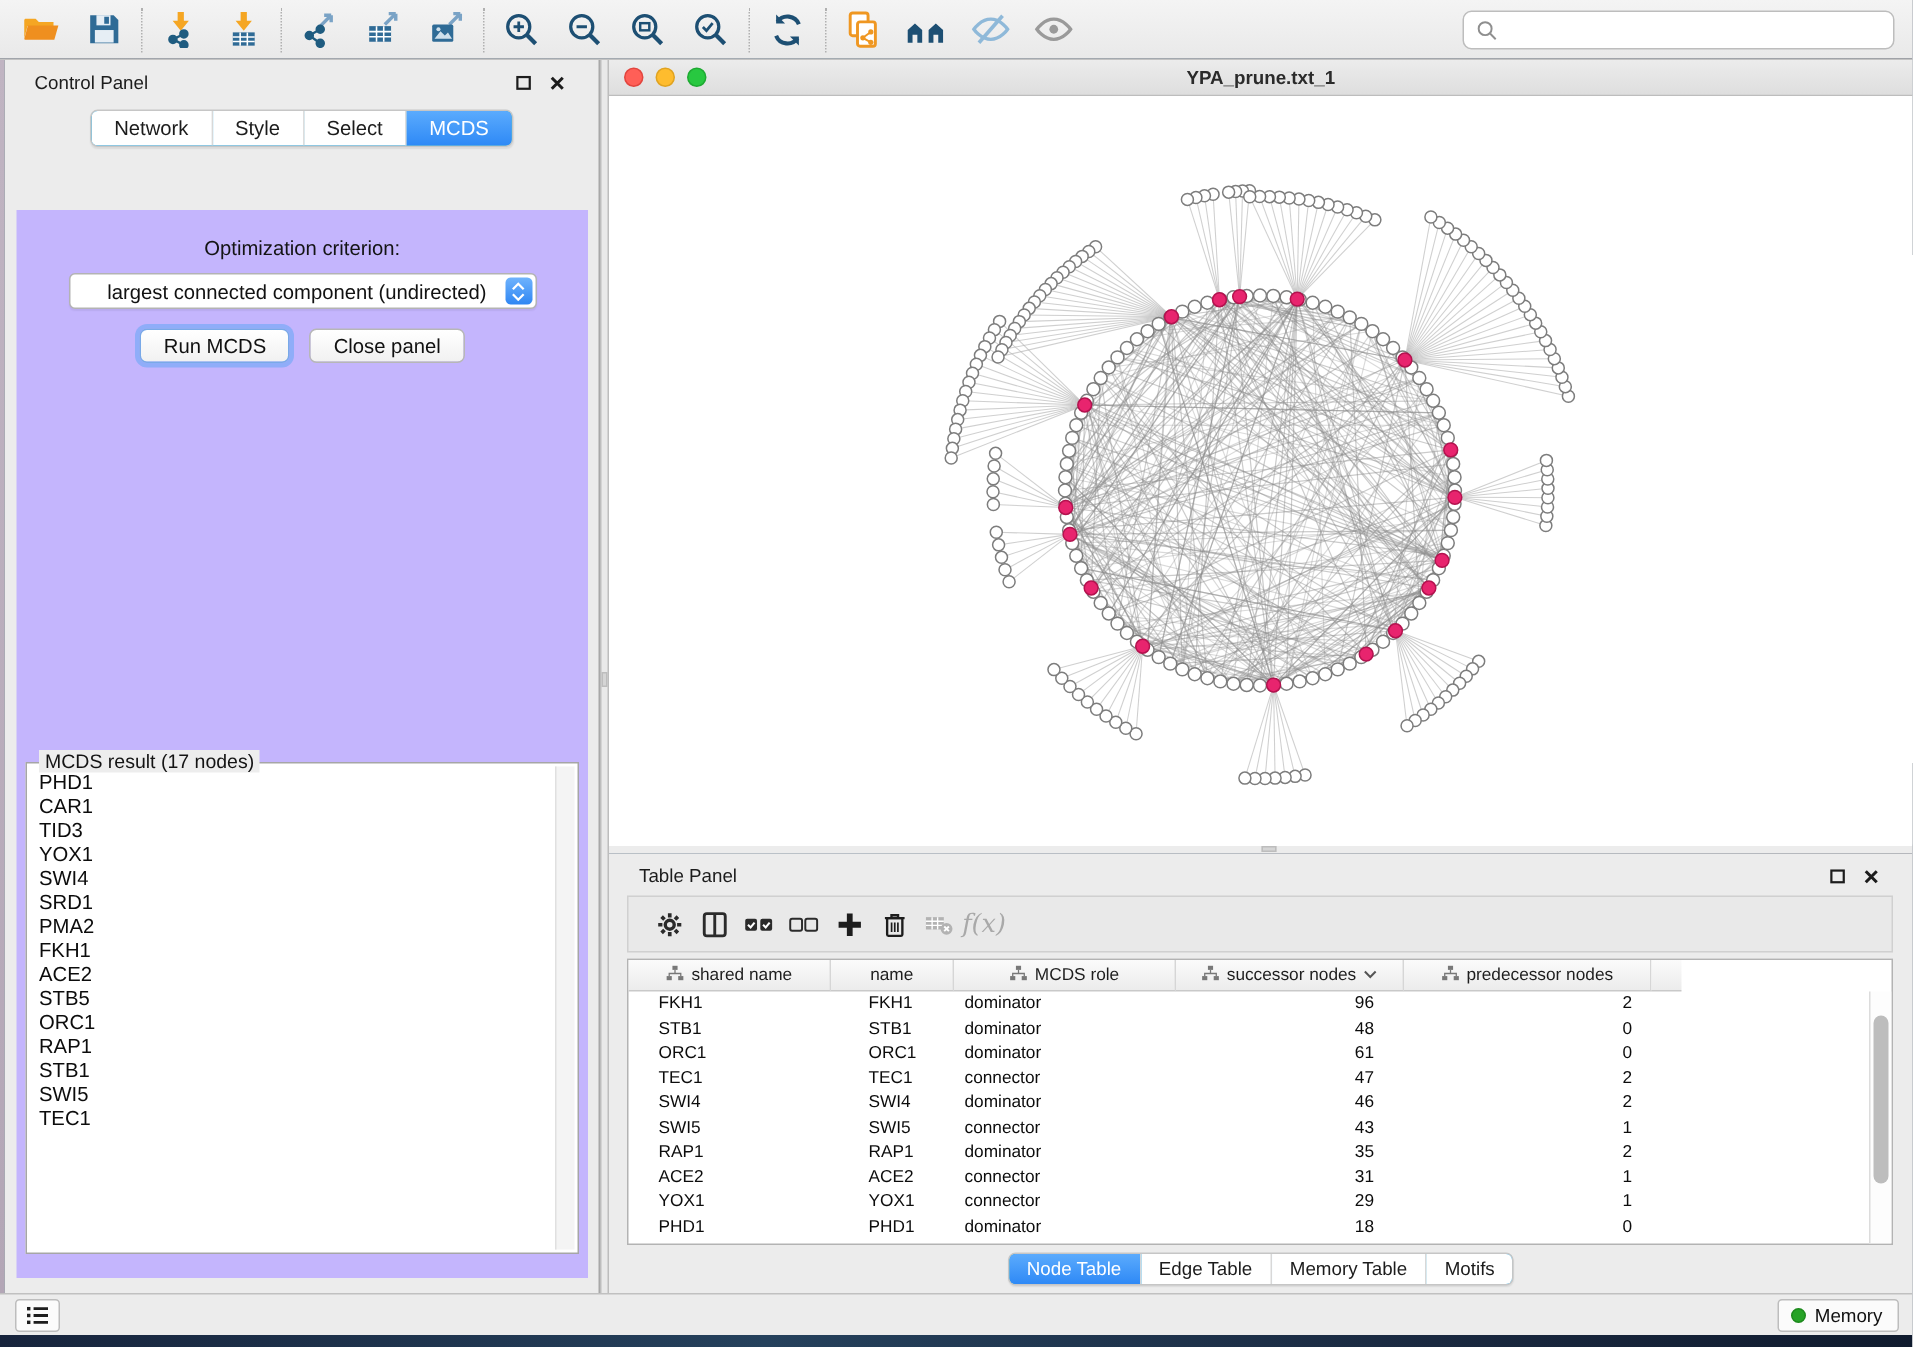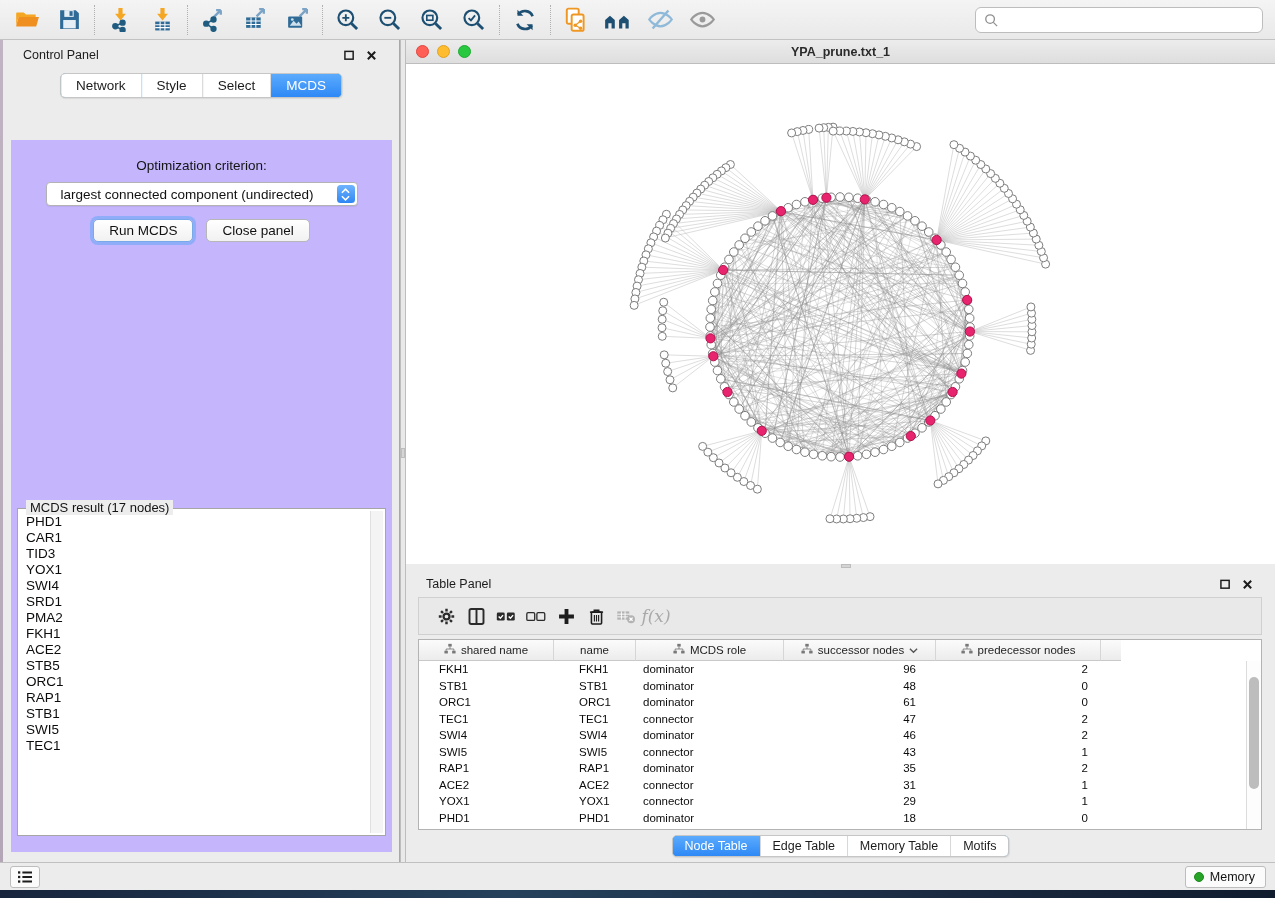--- a/index.html
+++ b/index.html
@@ -24,21 +24,21 @@
   .wicon { width:16px; height:16px; display:flex; align-items:center; justify-content:center; margin-left:6px; }
 
   .segbar { position:absolute; left:50%; transform:translateX(-50%); display:inline-flex; background:#0ea5e9; border:1px solid #c6c6c6; border-radius:5px; overflow:hidden; box-shadow:0 1px 1px rgba(0,0,0,.08); }
   .cp-tabs { top:33px; }
   .seg { padding:4px 15px; font-size:13.5px; color:#1c1c1c; border-right:1px solid #d8d8d8; background:#fff; cursor:default; }
   .seg:last-child { border-right:none; }
   .seg.selected { background:linear-gradient(#5babfd,#2e89f6); color:#fff; }
 
   .cp-body { position:absolute; top:56px; left:8px; right:7px; bottom:10px; background:#c4b5fd;margin-top:44px; }
   .opt-label { text-align:center; margin-top:18px; font-size:13.5px; color:#141414; }
-  .selectbox { position:relative; margin:9px auto 0; width:312px; height:24px; background:#fff; border:1px solid #b3b3b3; border-radius:4px; display:flex; align-items:center; padding-left:14px; font-size:13.5px; box-shadow:0 1px 1px rgba(0,0,0,.06); }
+  .selectbox { position:relative; margin:9px auto 0; width:312px; height:24px; background:#fff; border:1px solid #b3b3b3; border-radius:4px; display:flex; align-items:center; padding-left:25px; font-size:13.5px; box-shadow:0 1px 1px rgba(0,0,0,.06); }
   .stepper { position:absolute; right:2px; top:2px; width:18px; height:18px; border-radius:3.5px; background:linear-gradient(#6fb3fd,#2f86f3); display:flex; flex-direction:column; align-items:center; justify-content:center; gap:1px; }
   .btnrow { display:flex; justify-content:center; gap:13px; margin-top:13px; }
   .btn { background:linear-gradient(#ffffff,#f1f1f1); border:1px solid #b7b7b7; border-radius:5px; padding:3px 15px; font-size:13.5px; color:#111; }
   .btn.focused { box-shadow:0 0 0 3px rgba(100,165,245,.55); border-color:#79a9e8; }
 
   .result-fieldset { position:absolute; left:6px; right:6px; top:368px; bottom:16px; border:1px solid #a6a6a6; background:#fff; }
   .legend { position:absolute; top:-9px; left:8px; background:#ededed; padding:0 4px; font-size:13px; color:#141414; }
   .result-list { position:absolute; left:2px; top:5px; bottom:2px; right:16px; overflow:hidden; }
   .list-item { font-size:13.5px; line-height:16px; padding-left:6px; color:#0c0c0c; }
   .list-track { position:absolute; right:2px; top:2px; bottom:2px; width:13px; background:#f4f4f4; border-left:1px solid #e0e0e0; }

